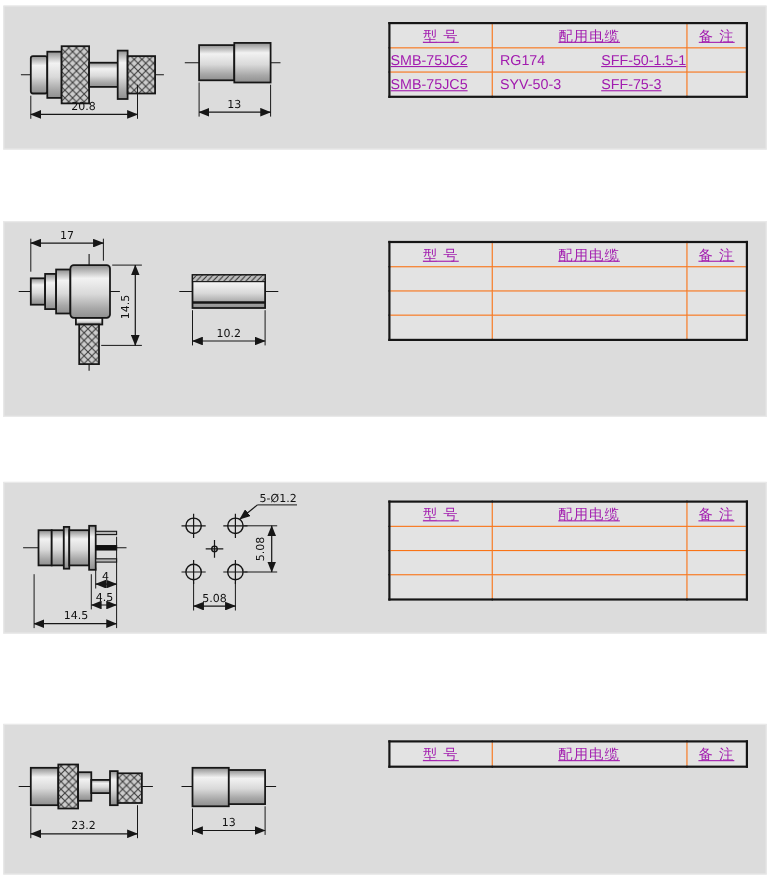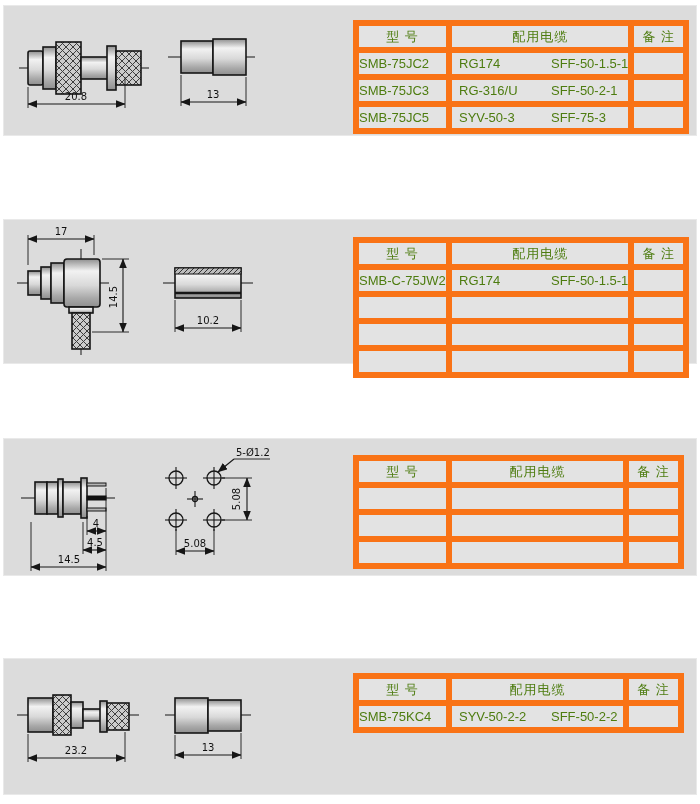--- a/index.html
+++ b/index.html
@@ -1,30 +1,30 @@
 <!DOCTYPE html>
 <html><head>
 <meta charset="utf-8">
 <style>
   html,body{margin:0;padding:0;background:#ffffff;}
   .page{position:relative;width:700px;height:804px;background:#ffffff;overflow:hidden;
         font-family:"Liberation Sans","DejaVu Sans",sans-serif;}
   .panel{position:absolute;left:3px;width:694px;background:#dcdcdc;box-shadow:0 0 0 1px #e9e9e9 inset;}
   .p1{top:5px;height:131px;}
-  .p2{top:219px;height:145px;}
+  .p2{top:201px;height:178px;}
   .p3{top:438px;height:138px;}
   .p4{top:658px;height:137px;}
   .drawing{position:absolute;left:0;top:0;display:block;}
 
   .spec-table{position:absolute;left:350px;border-collapse:collapse;background:#e3e3e3;
               border:2px solid #161616;table-layout:fixed;}
   .t1{top:15px;} .t2{top:18px;} .t3{top:17px;} .t4{top:15px;}
-  .spec-table th,.spec-table td{border:6px solid #f97316;height:21px;padding:0;
-              font-size:13px;color:#4d7c0f;font-weight:normal;white-space:nowrap;overflow:hidden;
-              font-family:"Liberation Sans","DejaVu Sans",sans-serif;}
+  .spec-table th,.spec-table td{border:1px solid #f97316;height:21px;padding:0;
+              font-size:13px;color:#a21caf;font-weight:normal;white-space:nowrap;overflow:hidden;
+              font-family:"Liberation Sans","DejaVu Sans",sans-serif;text-decoration:underline;}
   .spec-table th{text-align:center;letter-spacing:1px;}
   td.model{}
   td.cable{text-align:left;padding-left:7px;}
   td.cable .c1{display:inline-block;min-width:92px;}
   td.remark{text-align:center;}
 
   
   .part{fill:url(#metal);stroke:#161616;stroke-width:1.6;}
   .kn{fill:url(#knurl);stroke:#161616;stroke-width:1.6;}
   .band{fill:url(#hatch);stroke:#161616;stroke-width:1;}
@@ -105,25 +105,20 @@
           <th>备  注</th>
         </tr>
       </thead>
       <tbody>
         <tr>
           <td class="model">SMB-75JC2</td>
           <td class="cable"><span class="c1">RG174</span><span class="c2">SFF-50-1.5-1</span></td>
           <td class="remark"></td>
         </tr>
         <tr>
-          <td class="model">SMB-75JC3</td>
-          <td class="cable"><span class="c1">RG-316/U</span><span class="c2">SFF-50-2-1</span></td>
-          <td class="remark"></td>
-        </tr>
-        <tr>
           <td class="model">SMB-75JC5</td>
           <td class="cable"><span class="c1">SYV-50-3</span><span class="c2">SFF-75-3</span></td>
           <td class="remark"></td>
         </tr>
       </tbody>
     </table>
   </section>
 
   <section class="panel p2">
     <svg class="drawing" width="350" height="139" viewBox="0 0 350 139">
@@ -166,25 +161,20 @@
           <col style="width:55px">
         </colgroup>
       <thead>
         <tr>
           <th>型  号</th>
           <th>配用电缆</th>
           <th>备  注</th>
         </tr>
       </thead>
       <tbody>
-        <tr>
-          <td class="model">SMB-C-75JW2</td>
-          <td class="cable"><span class="c1">RG174</span><span class="c2">SFF-50-1.5-1</span></td>
-          <td class="remark"></td>
-        </tr>
         <tr>
           <td class="model"></td>
           <td class="cable"><span class="c1"></span><span class="c2"></span></td>
           <td class="remark"></td>
         </tr>
         <tr>
           <td class="model"></td>
           <td class="cable"><span class="c1"></span><span class="c2"></span></td>
           <td class="remark"></td>
         </tr>
@@ -322,22 +312,17 @@
           <col style="width:55px">
         </colgroup>
       <thead>
         <tr>
           <th>型  号</th>
           <th>配用电缆</th>
           <th>备  注</th>
         </tr>
       </thead>
       <tbody>
-        <tr>
-          <td class="model">SMB-75KC4</td>
-          <td class="cable"><span class="c1">SYV-50-2-2</span><span class="c2">SFF-50-2-2</span></td>
-          <td class="remark"></td>
-        </tr>
       </tbody>
     </table>
   </section>
 
 </div>
 
 </body></html>

